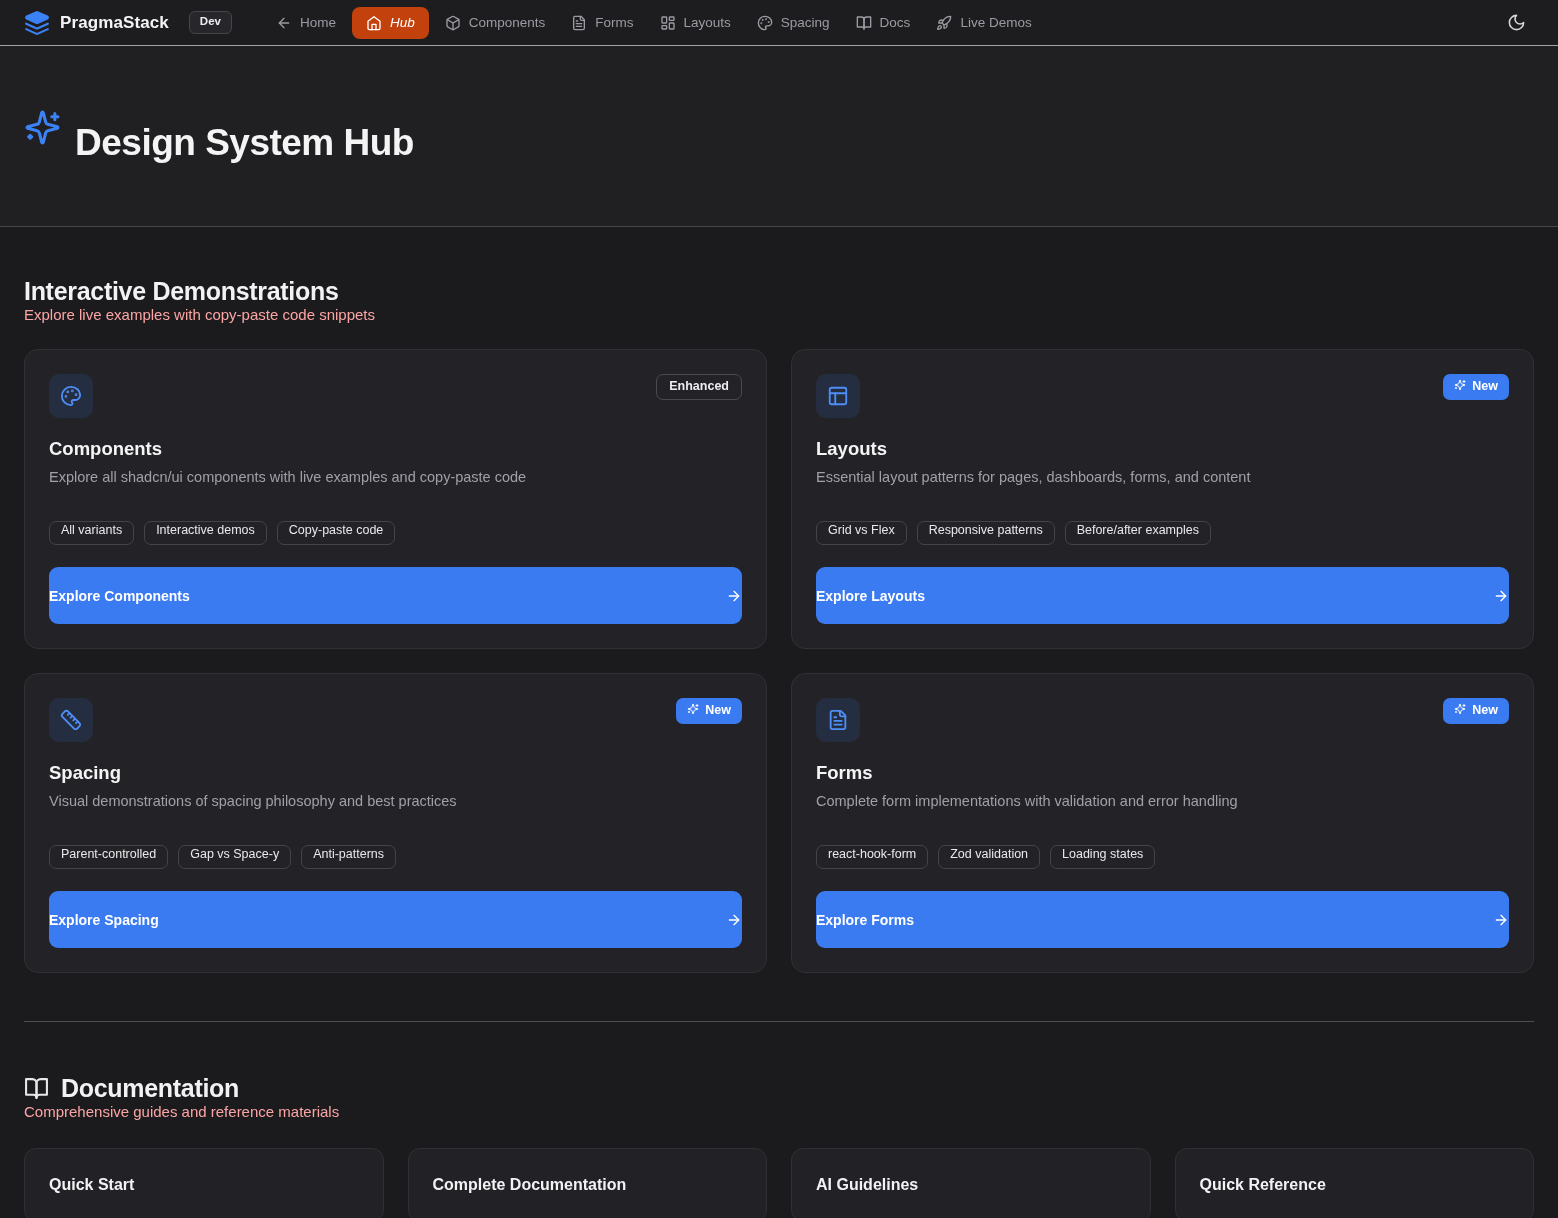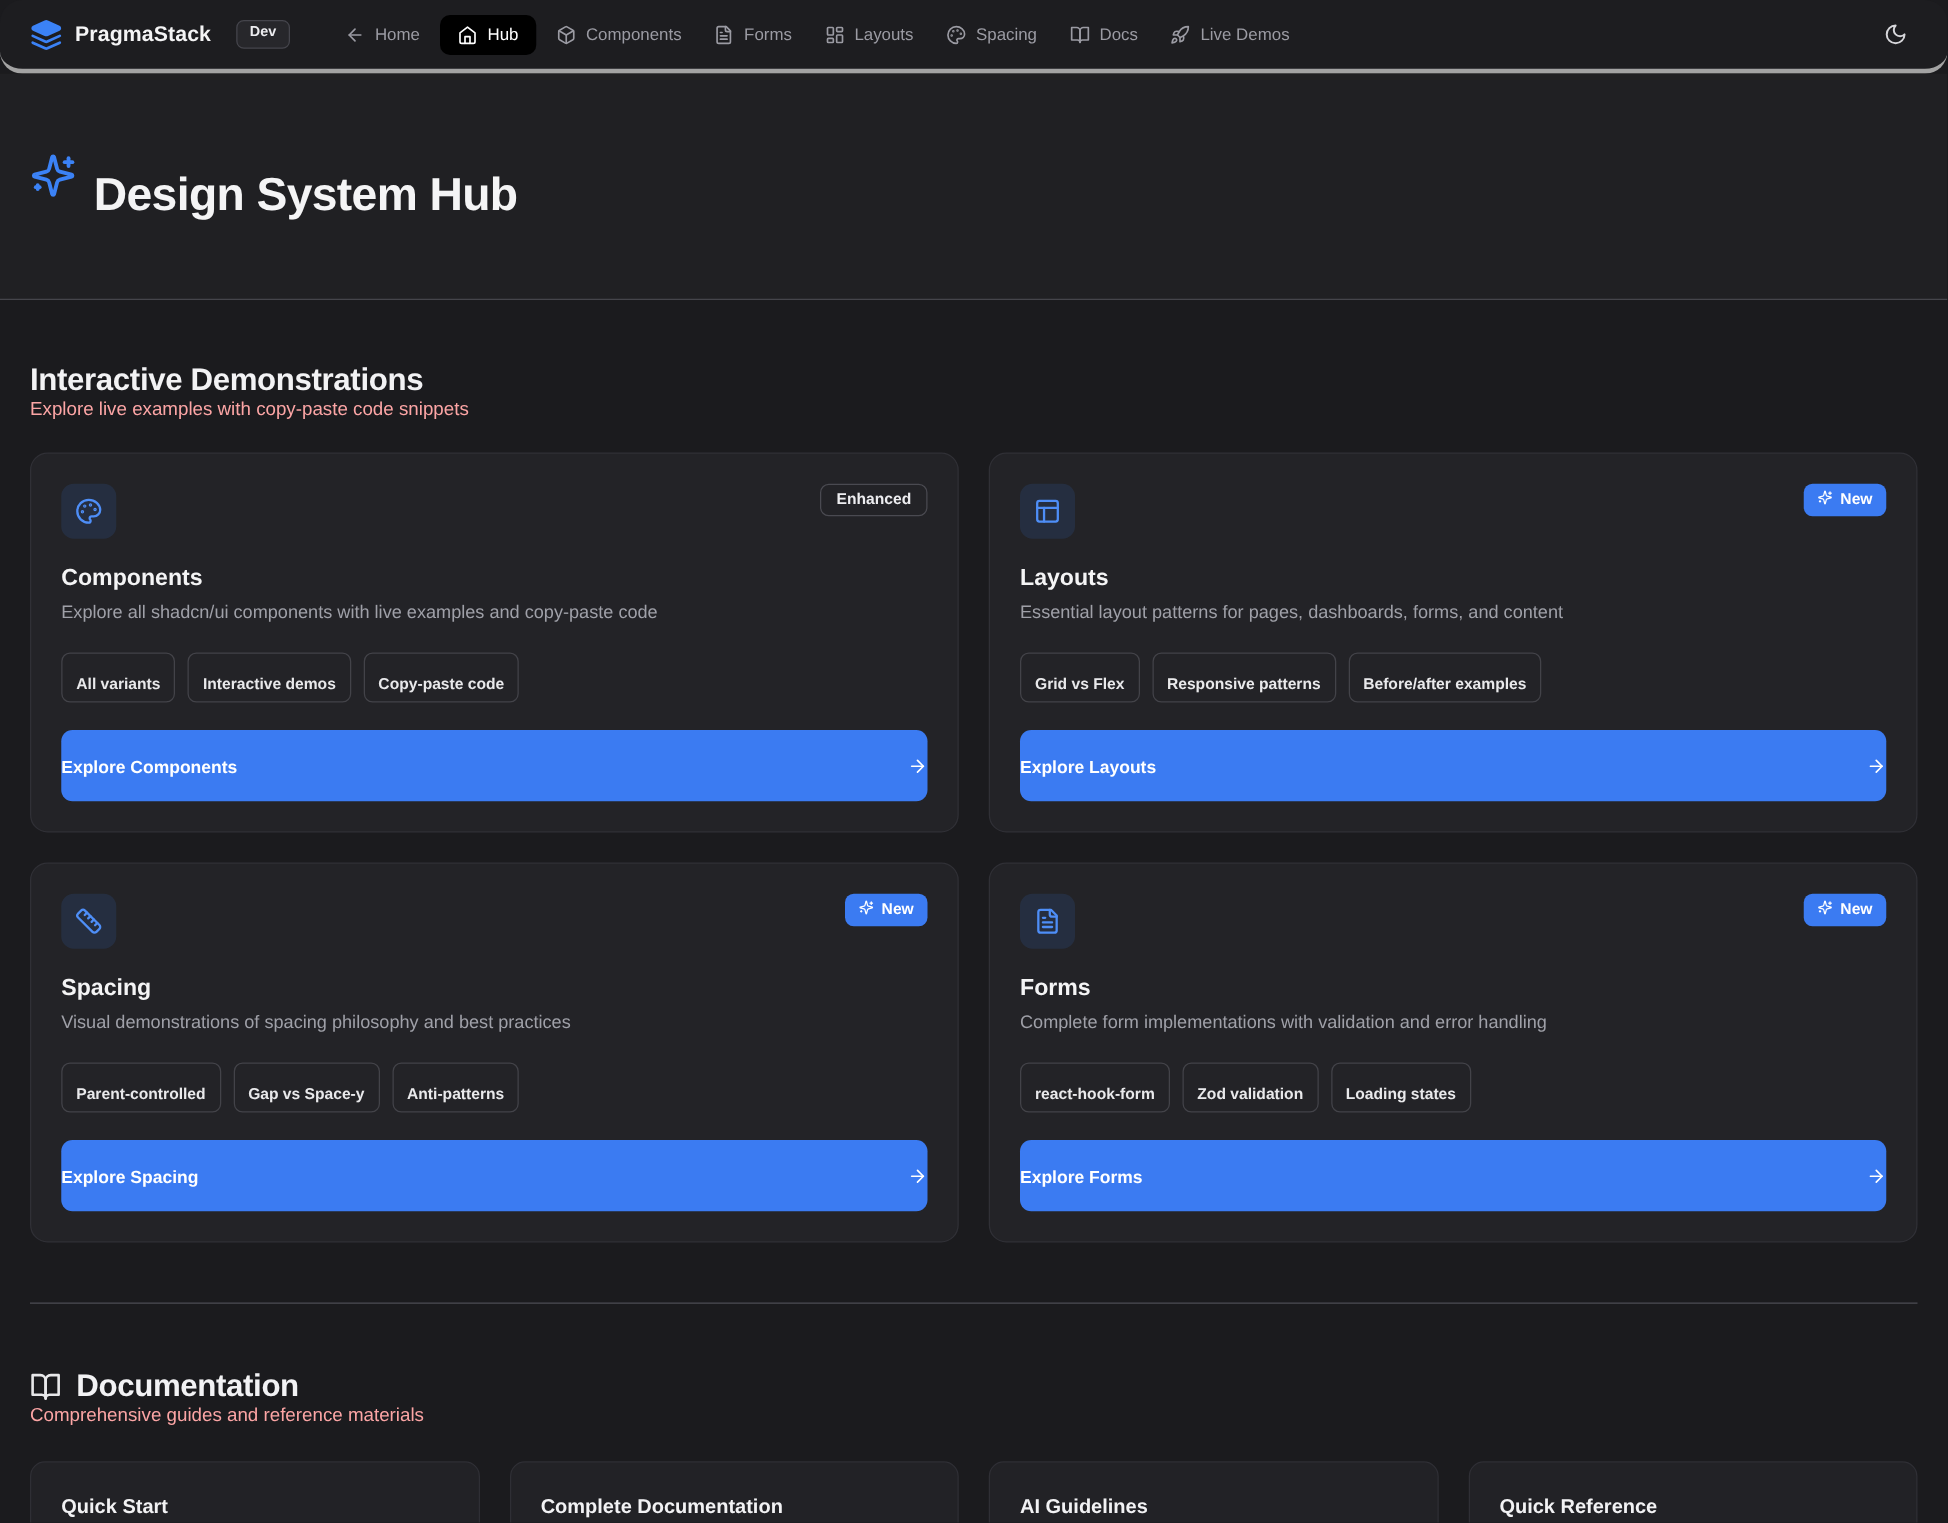--- a/index.html
+++ b/index.html
@@ -6,40 +6,40 @@
   html,body { width:1558px; height:1218px; overflow:hidden; }
   body {
     font-family:"Liberation Sans","DejaVu Sans",sans-serif;
     background:#1b1b1e; color:#ececee;
     -webkit-font-smoothing:antialiased;
   }
   svg { display:block; }
 
   
   .navbar {
-    height:59px; background:#1d1d20; border-bottom:4px solid #a3a3a3;
-    display:flex; align-items:center; padding:0 24px;border-radius:18px;
+    height:46px; background:#1d1d20; border-bottom:1px solid #a3a3a3;
+    display:flex; align-items:center; padding:0 24px;
   }
   .brand { display:flex; align-items:center; gap:10px; }
   .brand-logo { color:#3b82f6; }
   .brand-logo svg .fill-path { fill:#3b82f6; }
   .brand-name { font-size:17px; font-weight:bold; color:#f4f4f5; letter-spacing:.1px; }
   .dev-badge {
     margin-left:10px; font-size:11.5px; font-weight:bold; color:#ededf0;
     border:1px solid #45454c; background:#27272b; border-radius:6px;
     padding:3px 10px 4px; line-height:1.2;
   }
   .nav-list { display:flex; align-items:center; gap:6px; margin-left:34px; }
   .nav-item {
     display:flex; align-items:center; gap:8px; padding:8px 10px;
     font-size:13.5px; color:#9b9ba3; border-radius:8px; cursor:pointer;
     white-space:nowrap;
   }
   .nav-item .nav-ic { color:#9b9ba3; }
-  .nav-item.active { background:#000000; color:#ffffff; padding:8px 14px; }
+  .nav-item.active { background:#c2410c; color:#ffffff; padding:8px 14px;font-style:italic; }
   .nav-item.active .nav-ic { color:#ffffff; }
   .nav-right { margin-left:auto; }
   .theme-btn {
     width:36px; height:36px; display:flex; align-items:center; justify-content:center;
     background:transparent; border:none; color:#d6d6da; cursor:pointer; border-radius:8px;
   }
 
   
   .hero {
     background:#202023; border-bottom:1px solid #45454b;
@@ -78,22 +78,22 @@
   .badge {
     display:inline-flex; gap:6px;
     font-size:12.5px; font-weight:bold; border-radius:7px; line-height:1.2;
   }
   .badge.secondary { border:1px solid #4a4a51; background:#232327; color:#ededf0; padding:4px 12px 5px; }
   .badge.primary { background:#3b7bf2; color:#ffffff; padding:5px 11px 6px; }
   .card-title { margin-top:20px; font-size:18.5px; font-weight:bold; color:#f4f4f5; }
   .card-desc { margin-top:9px; font-size:14.5px; color:#9fa0a8; }
   .tag-row { margin-top:24px; display:flex; gap:10px; flex-wrap:wrap; }
   .tag {
-    border:1px solid #434349; border-radius:7px; padding:17px 11px 6px;
-    font-size:12.5px; font-weight:bold; color:#e9e9eb; line-height:1.2;
+    border:1px solid #434349; border-radius:7px; padding:1px 11px 6px;
+    font-size:12.5px; font-weight:normal; color:#e9e9eb; line-height:1.2;margin-top:12px;
   }
   .cta {
     margin-top:22px; width:100%; height:57px; border:none; border-radius:9px;
     background:#3b7bf2; color:#ffffff; font-size:14px; font-weight:bold;
     font-family:inherit; display:flex; align-items:center; justify-content:space-between;
     gap:9px; cursor:pointer;
   }
 
   
   .divider { border:none; border-top:1px solid #4d4d54; margin-top:48px; }

